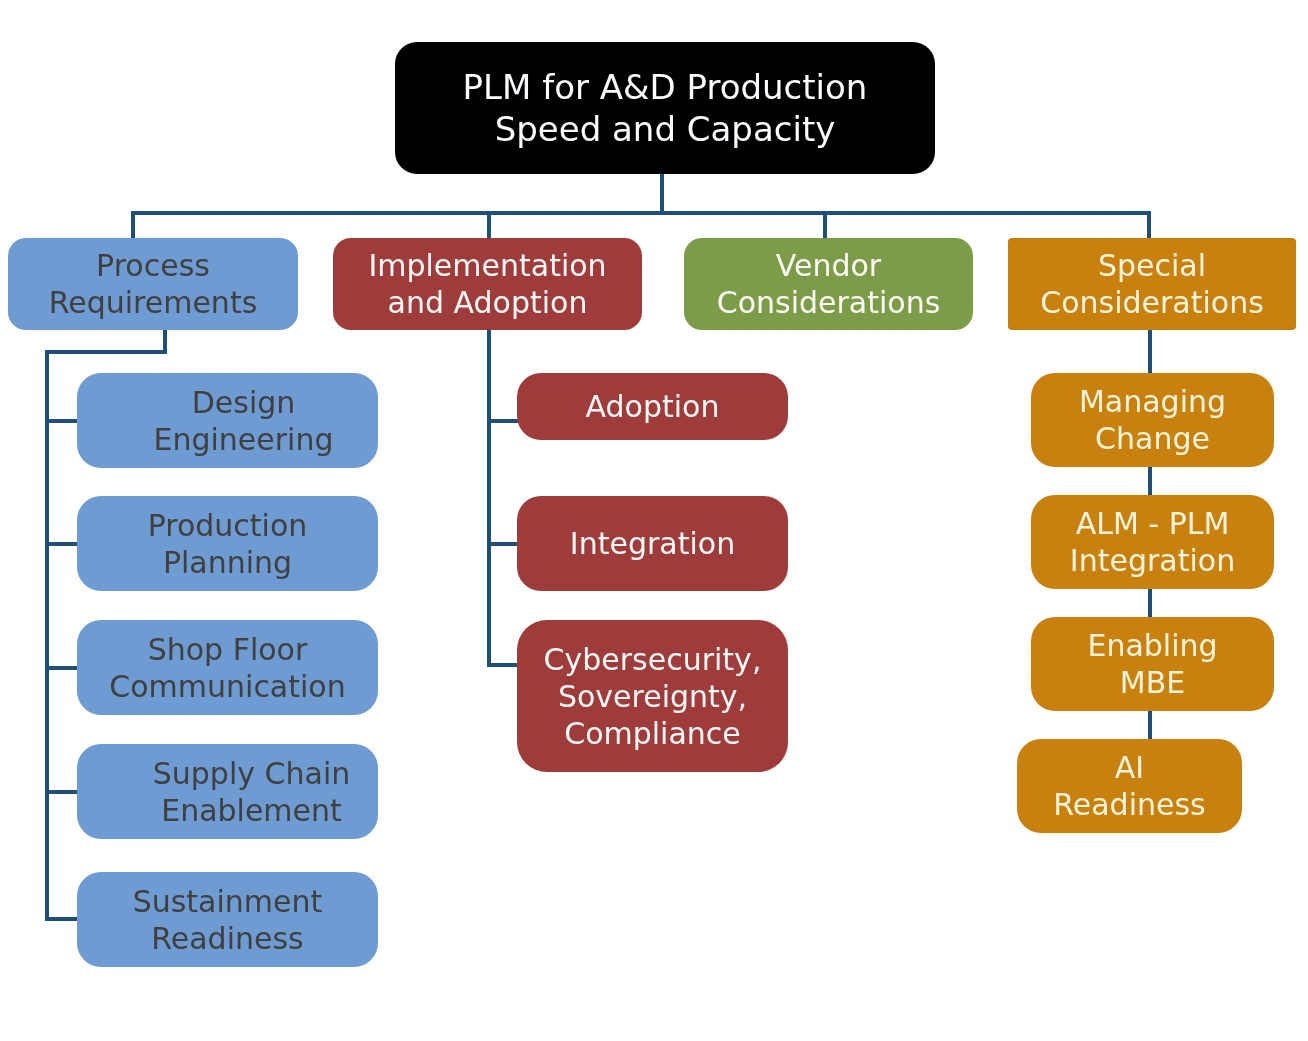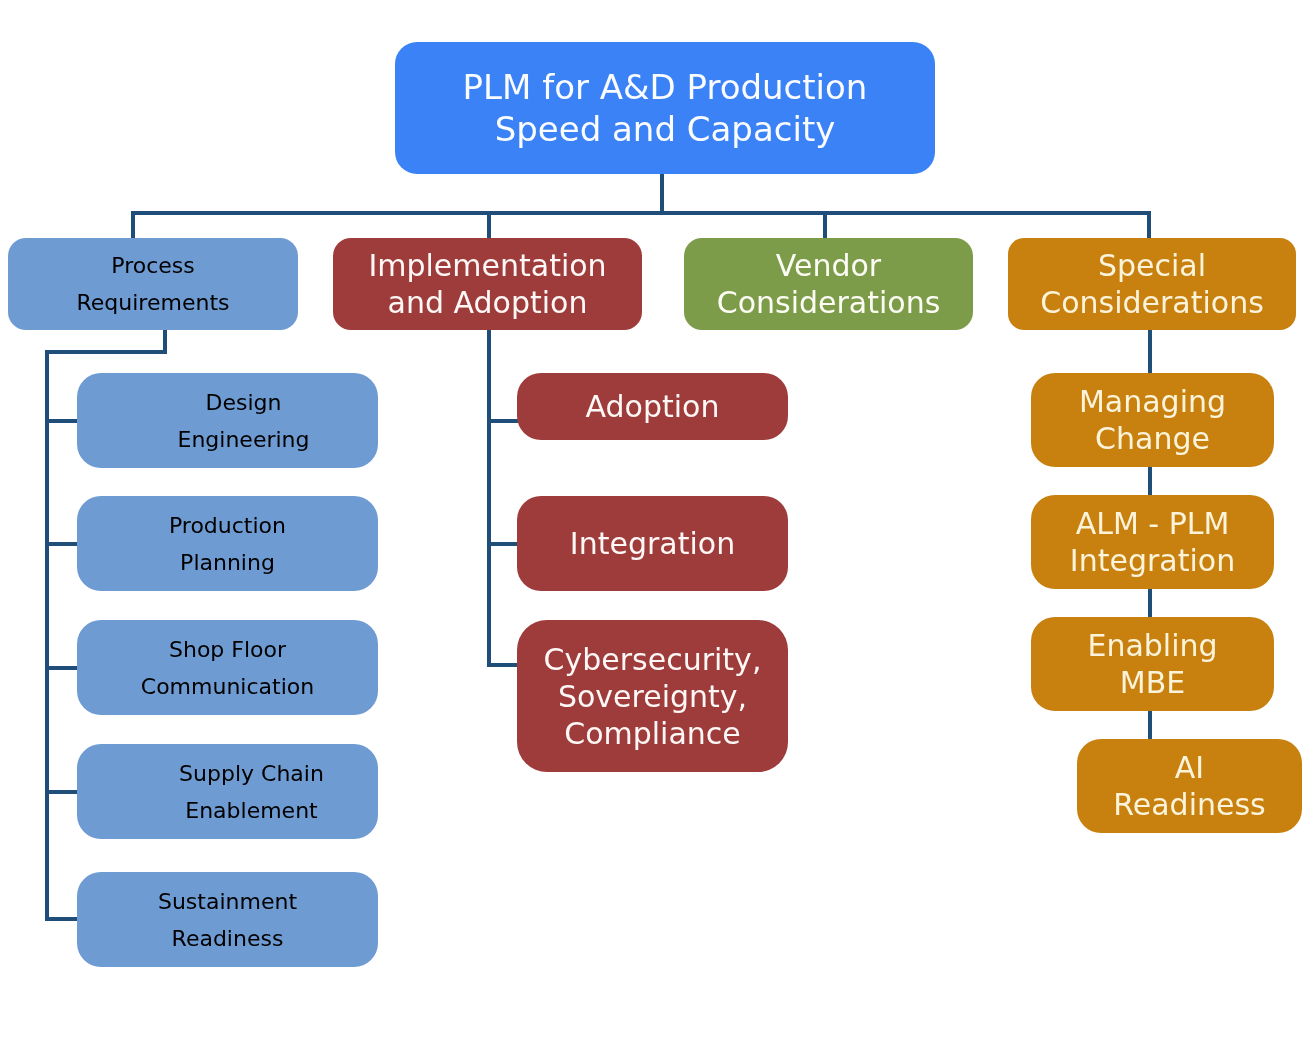--- a/index.html
+++ b/index.html
@@ -34,51 +34,51 @@
     justify-content: center;
     text-align: center;
     box-sizing: border-box;
   }
   .label {
     white-space: pre-line;
     display: block;
     width: 100%;
   }
   .c-title {
-    background: #3b82f6;
+    background: #000000;
     color: #fafcff;
     border-radius: 22px;
     font-size: 34px;
     line-height: 42px;
   }
   .c-blue {
     background: #6e9bd2;
-    color: #000000;
+    color: #404040;
     border-radius: 18px;
-    font-size: 22px;
+    font-size: 30px;
     line-height: 37px;
   }
   .c-red {
     background: #9e3c3b;
     color: #fdf8f6;
     border-radius: 18px;
     font-size: 30px;
     line-height: 37px;
   }
   .c-green {
     background: #7d9c4a;
     color: #fcfcf4;
     border-radius: 18px;
     font-size: 30px;
     line-height: 37px;
   }
   .c-orange {
     background: #c8810f;
     color: #fbf3da;
-    border-radius: 16px;
+    border-radius: 4px;
     font-size: 30px;
     line-height: 37px;
   }
   .child { border-radius: 24px; }
 </style>
 </head>
 <body>
 
 <div id="canvas">
 
@@ -166,18 +166,18 @@
 Change</span>
   </div>
   <div class="node child c-orange" style="left:1031px; top:495px; width:243px; height:94px;">
     <span class="label">ALM - PLM
 Integration</span>
   </div>
   <div class="node child c-orange" style="left:1031px; top:617px; width:243px; height:94px;">
     <span class="label">Enabling
 MBE</span>
   </div>
-  <div class="node child c-orange" style="left:1077px; top:739px; width:225px; height:94px;">
+  <div class="node child c-orange" style="left:1017px; top:739px; width:225px; height:94px;">
     <span class="label">AI
 Readiness</span>
   </div>
 
 </div>
 
 </body></html>

